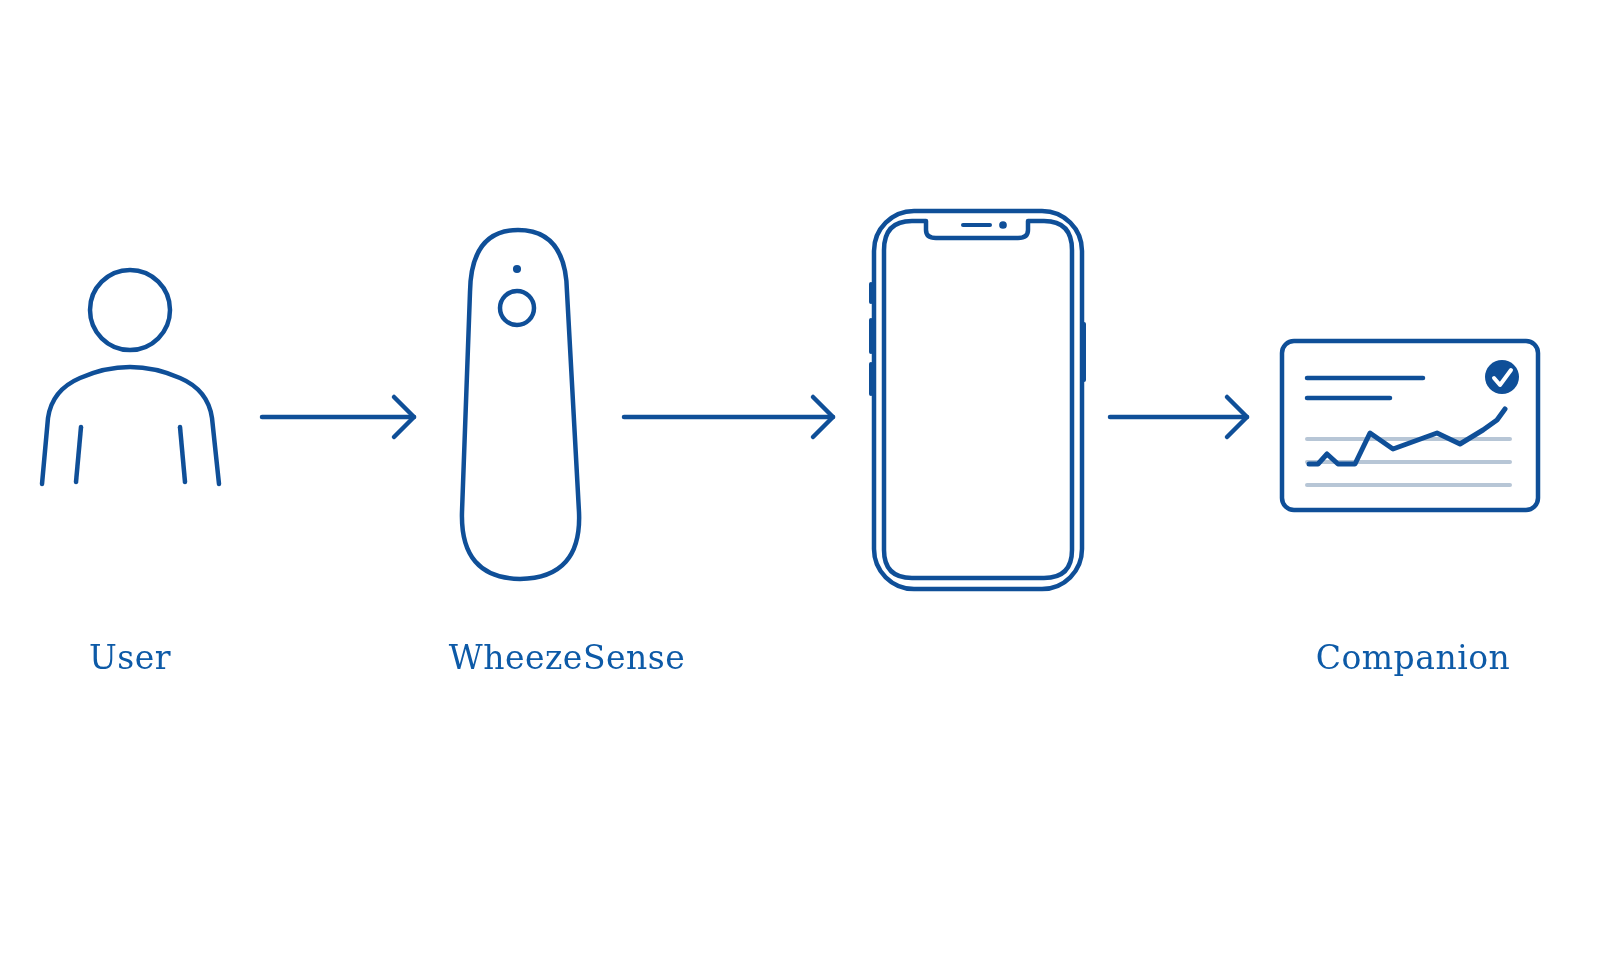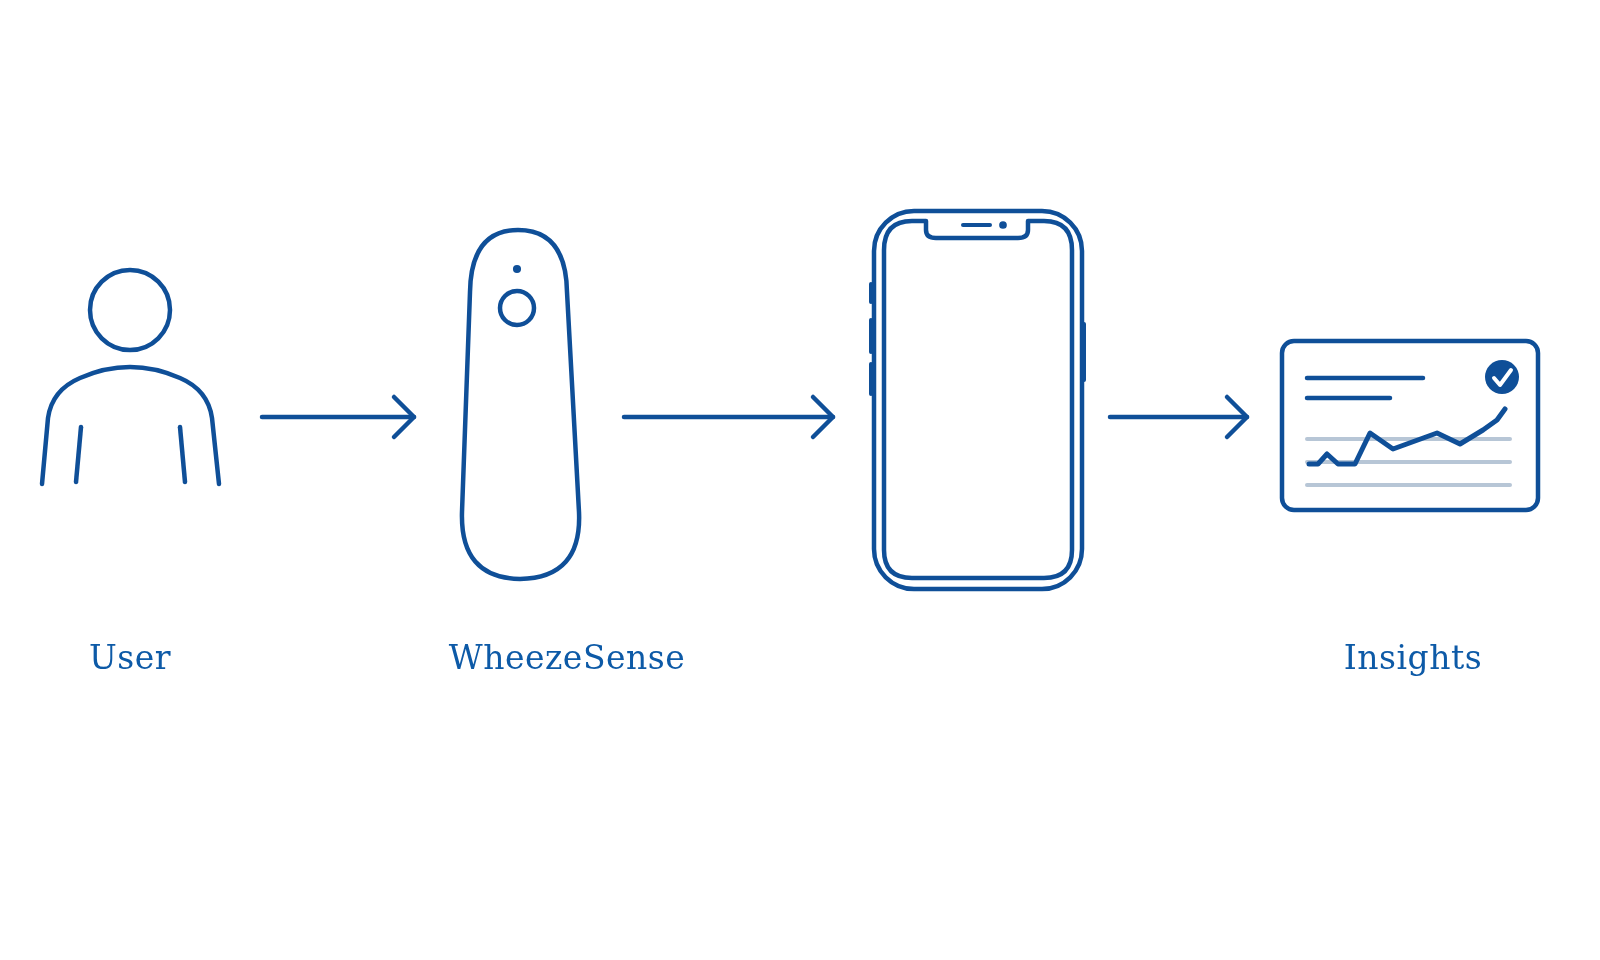--- a/index.html
+++ b/index.html
@@ -105,14 +105,14 @@
         </g>
         <polyline points="1309,464 1318,464 1327,454 1338,464 1355,464 1370,433 1393,449 1437,433 1460,444 1483,430 1497,420 1505,409" stroke-width="5"></polyline>
         <circle cx="1502" cy="377" r="17" fill="#0F4F98" stroke="none"></circle>
         <polyline points="1494,378 1500,385 1511,370" stroke="#FFFFFF" stroke-width="4"></polyline>
       </g>
     </g>
   </svg>
 
   <div class="label" style="left:130px; color:#0D5AA7;">User</div>
   <div class="label" style="left:519px; color:#0D5AA7;margin-left:48px;">WheezeSense</div>
-  <div class="label" style="left:1413px; color:#0D5AA7;">Insights</div>
+  <div class="label" style="left:1413px; color:#0D5AA7;">Companion</div>
 </div>
 
 </body></html>

